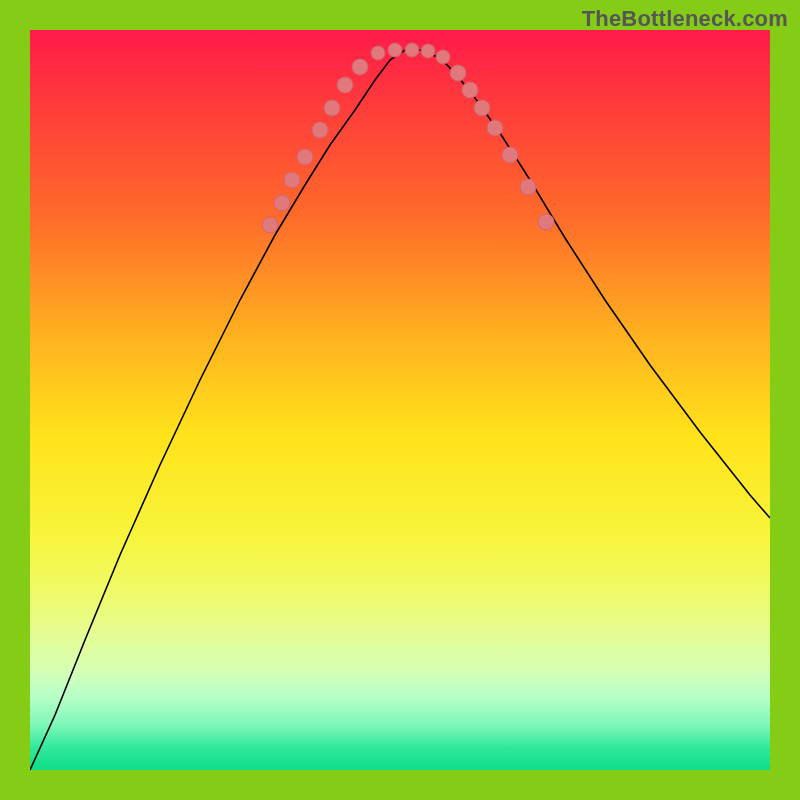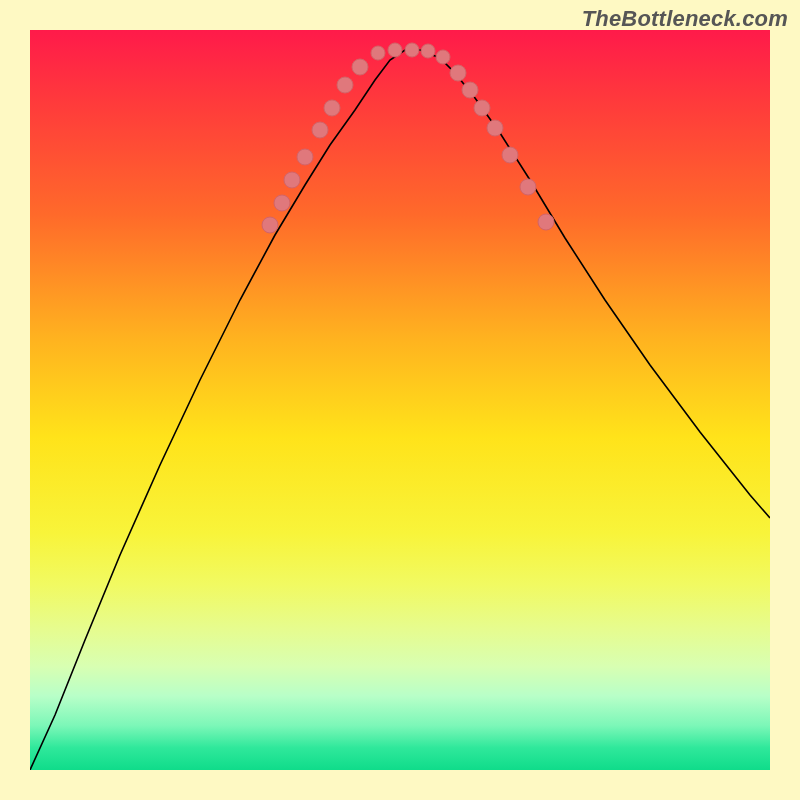--- a/index.html
+++ b/index.html
@@ -1,22 +1,21 @@
 <!DOCTYPE html>
 <html><head>
 <meta charset="utf-8">
 <style>
   * { margin: 0; padding: 0; box-sizing: border-box; }
   html, body { width: 800px; height: 800px; overflow: hidden; background: #000; }
   .frame {
     position: relative;
     width: 800px;
     height: 800px;
-    background: #fef9c3;
-    font-style: italic;
+    background: #84cc16;
   }
   .plot-area {
     position: absolute;
     left: 30px;
     top: 30px;
     width: 740px;
     height: 740px;
     background: linear-gradient(to bottom,
       #ff1a4a 0%,
       #ff3b3b 10%,

